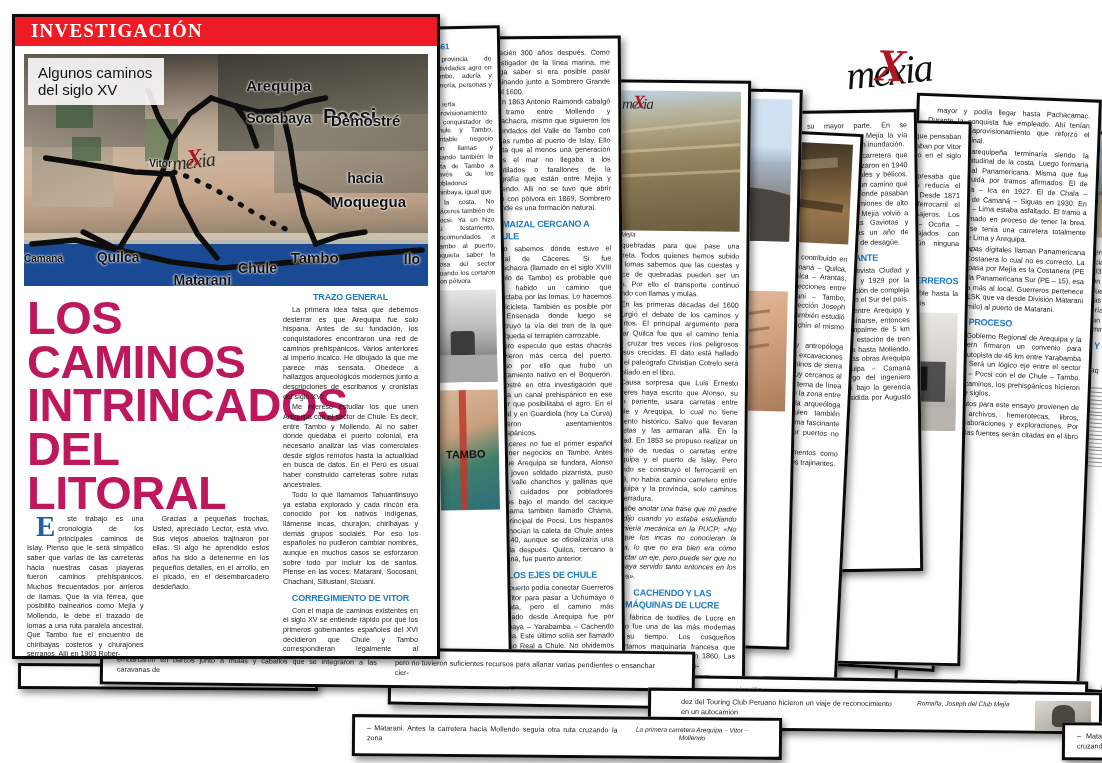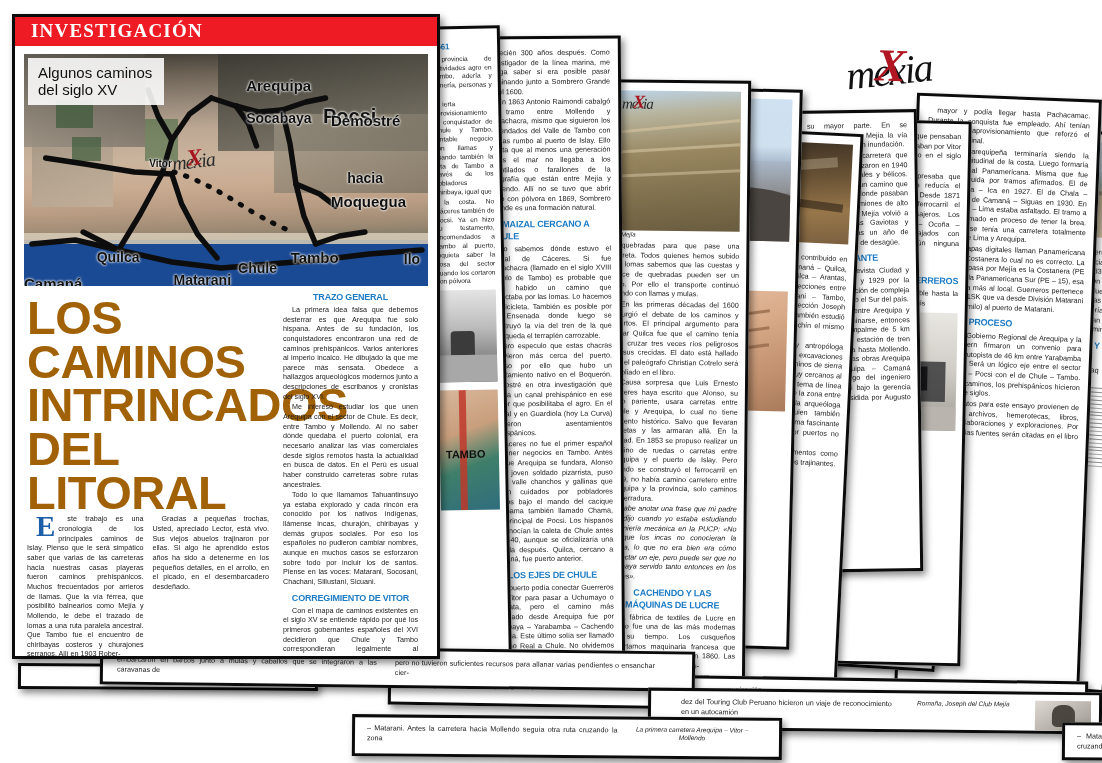--- a/index.html
+++ b/index.html
@@ -43,21 +43,21 @@
     padding:6px 12px 7px 10px;font-size:15px;line-height:1.15;color:#111;
     font-weight:400;
   }
   .mapname{
     position:absolute;color:#111;font-weight:bold;font-size:14px;
     text-shadow:0 0 2px #fff,0 0 3px #fff;white-space:nowrap;
   }
 
   
   .headline{
-    color:#a16207;
+    color:#be185d;
     font-family:"Liberation Sans Narrow","Liberation Sans",sans-serif;
     font-weight:bold;
     font-size:47px;
     line-height:.93;
     letter-spacing:-.5px;
     padding:10px 10px 0 12px;
     text-transform:uppercase;
   }
   .subhead{
     color:#1d5fa8;
@@ -386,21 +386,21 @@
         <div>del siglo XV</div>
       </div>
 
       <div class="mapname" style="left:55%;top:10%;font-size:15px;">Arequipa</div>
       <div class="mapname" style="left:74%;top:17%;font-size:20px;margin-top:12px;">Pocsi</div>
       <div class="mapname" style="left:55%;top:24%;font-size:14px;">Socabaya</div>
       <div class="mapname" style="left:76%;top:25%;font-size:15px;">Demostré</div>
       <div class="mapname" style="left:31%;top:45%;font-size:10px;">Vitor</div>
       <div class="mapname" style="left:80%;top:50%;font-size:14px;">hacia</div>
       <div class="mapname" style="left:76%;top:60%;font-size:15px;">Moquegua</div>
-      <div class="mapname" style="left:0%;top:86%;font-size:15px;margin-top:22px;">Camaná</div>
+      <div class="mapname" style="left:0%;top:86%;font-size:10px;">Camaná</div>
       <div class="mapname" style="left:18%;top:84%;font-size:14px;">Quilca</div>
       <div class="mapname" style="left:66%;top:84%;font-size:15px;">Tambo</div>
       <div class="mapname" style="left:53%;top:89%;font-size:14px;">Chule</div>
       <div class="mapname" style="left:37%;top:94%;font-size:14px;">Matarani</div>
       <div class="mapname" style="left:94%;top:85%;font-size:14px;">Ilo</div>
     </div>
 
     <div style="display:flex;gap:10px;padding:0;">
       <div style="width:258px;">
         <div class="headline">

